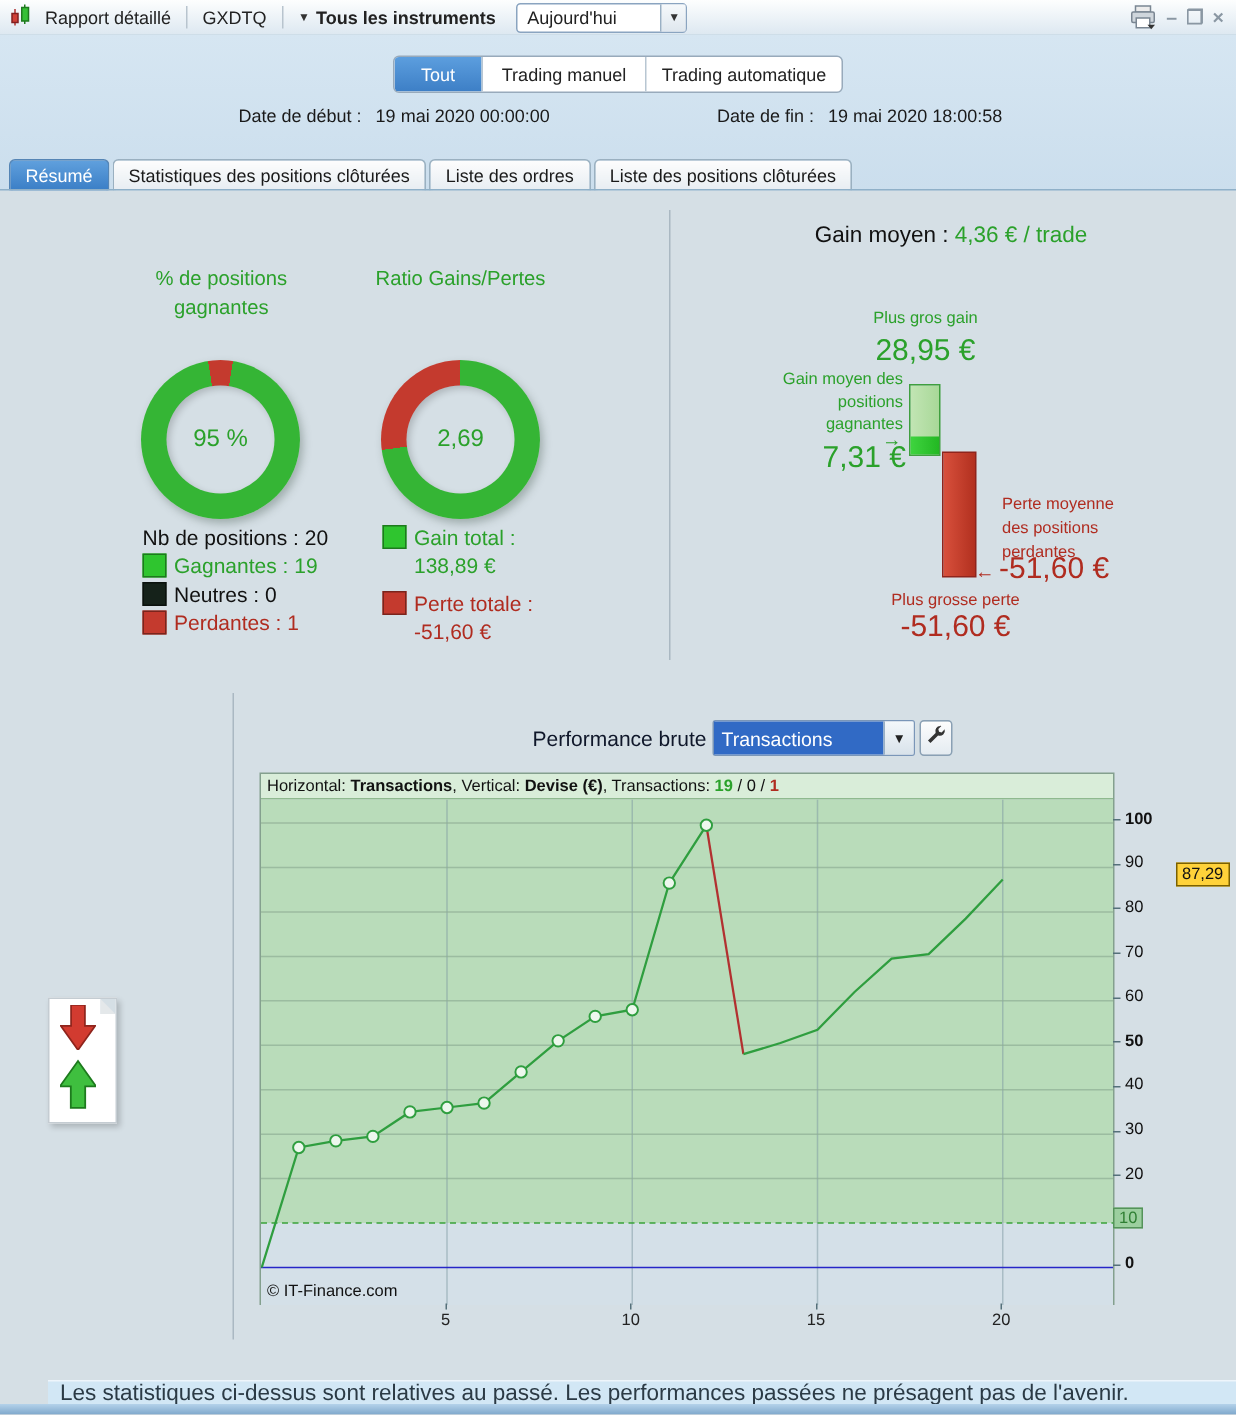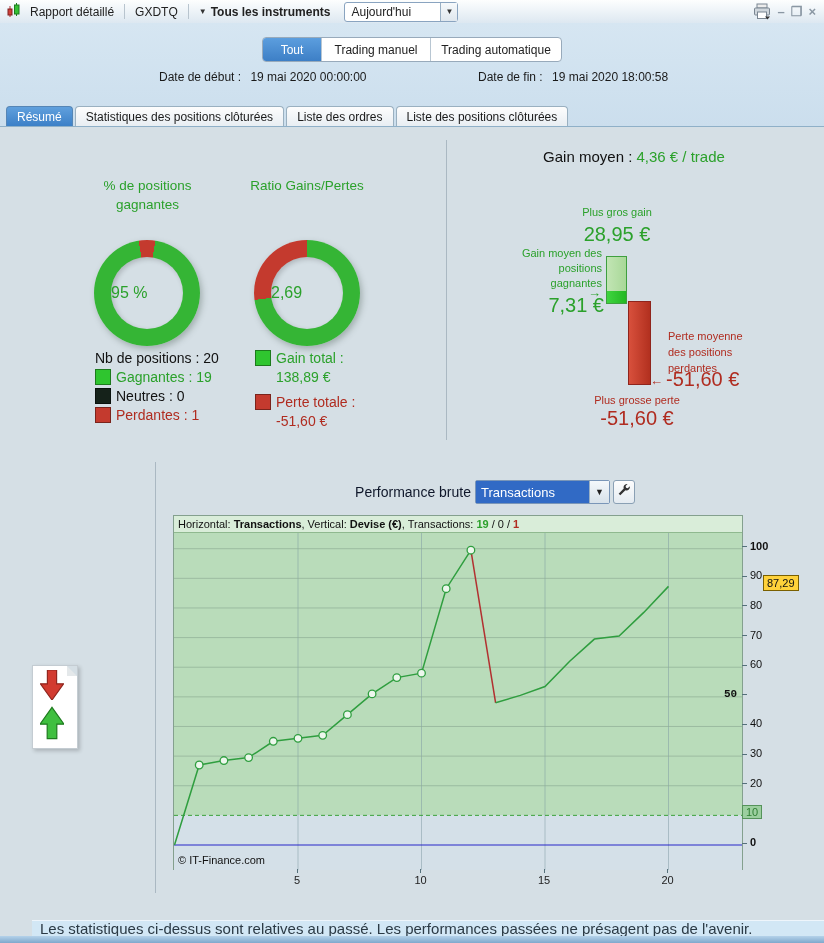--- a/index.html
+++ b/index.html
@@ -33,21 +33,21 @@
        border:1px solid #9ab0c0;border-bottom:none;border-radius:4px 4px 0 0;color:#1a1a1a;cursor:default;white-space:nowrap;}
   .tab.active{background:linear-gradient(#60a0dd,#3a7ec6);color:#fff;border-color:#5585b5;}
   #tabline{left:0;top:126px;width:824px;height:1px;background:#8fb0c8;}
   
   .green{color:var(--green);}
   .darkred{color:var(--dark-red);}
   #gain-title{left:0;top:146px;width:460px;font-size:15px;color:#111;}
   .donut-title{font-size:13.5px;line-height:19px;color:var(--green);}
   .donut{border-radius:50%;width:106px;height:106px;box-shadow:2px 3px 6px rgba(60,80,70,.35);}
   .donut .hole{position:absolute;left:17px;top:17px;right:17px;bottom:17px;border-radius:50%;background:#d5dfe5;
-               box-shadow:inset 2px 2px 5px rgba(0,0,0,.18);display:flex;align-items:center;}
+               box-shadow:inset 2px 2px 5px rgba(0,0,0,.18);display:flex;align-items:center;justify-content:center;}
   .donut .val{font-size:16px;color:var(--green);}
   .leg-sq{width:14px;height:14px;border:1px solid;}
   .leg-row{font-size:14px;white-space:nowrap;}
   #vdiv1{left:446px;top:140px;width:1px;height:300px;background:#aab8c2;}
   #vdiv2{left:155px;top:462px;width:1px;height:431px;background:#aab8c2;}
   
   #avg-panel{left:446px;top:135px;width:376px;height:320px;}
   .sm-green{font-size:11px;color:var(--green);line-height:15px;}
   .sm-red{font-size:11px;color:var(--dark-red);line-height:16px;}
   .big-green{font-size:20px;color:var(--green);}
@@ -288,40 +288,40 @@
       <div class="y-lab bold" style="left: 750px; top: 836px;">0</div>
       <div class="tickmark" style="left: 742px; top: 812.87px; width: 5px; height: 1px;"></div>
       <div class="y-lab" style="left: 750px; top: 806.37px;">10</div>
       <div class="tickmark" style="left: 742px; top: 783.24px; width: 5px; height: 1px;"></div>
       <div class="y-lab" style="left: 750px; top: 776.74px;">20</div>
       <div class="tickmark" style="left: 742px; top: 753.61px; width: 5px; height: 1px;"></div>
       <div class="y-lab" style="left: 750px; top: 747.11px;">30</div>
       <div class="tickmark" style="left: 742px; top: 723.98px; width: 5px; height: 1px;"></div>
       <div class="y-lab" style="left: 750px; top: 717.48px;">40</div>
       <div class="tickmark" style="left: 742px; top: 694.35px; width: 5px; height: 1px;"></div>
-      <div class="y-lab bold" style="left: 724px; top: 687.85px; font-family: Liberation Mono, monospace;">50</div>
+      <div class="y-lab bold" style="left: 750px; top: 687.85px;">50</div>
       <div class="tickmark" style="left: 742px; top: 664.72px; width: 5px; height: 1px;"></div>
       <div class="y-lab" style="left: 750px; top: 658.22px;">60</div>
       <div class="tickmark" style="left: 742px; top: 635.09px; width: 5px; height: 1px;"></div>
       <div class="y-lab" style="left: 750px; top: 628.59px;">70</div>
       <div class="tickmark" style="left: 742px; top: 605.46px; width: 5px; height: 1px;"></div>
       <div class="y-lab" style="left: 750px; top: 598.96px;">80</div>
       <div class="tickmark" style="left: 742px; top: 575.83px; width: 5px; height: 1px;"></div>
       <div class="y-lab" style="left: 750px; top: 569.33px;">90</div>
       <div class="tickmark" style="left: 742px; top: 546.2px; width: 5px; height: 1px;"></div>
       <div class="y-lab bold" style="left: 750px; top: 539.7px;">100</div>
       <div class="tickmark" style="left: 296.5px; top: 869px; width: 1px; height: 4px;"></div>
       <div class="x-lab" style="left: 286px; top: 874px;">5</div>
       <div class="tickmark" style="left: 420px; top: 869px; width: 1px; height: 4px;"></div>
       <div class="x-lab" style="left: 409.5px; top: 874px;">10</div>
       <div class="tickmark" style="left: 543.5px; top: 869px; width: 1px; height: 4px;"></div>
       <div class="x-lab" style="left: 533px; top: 874px;">15</div>
       <div class="tickmark" style="left: 667px; top: 869px; width: 1px; height: 4px;"></div>
       <div class="x-lab" style="left: 656.5px; top: 874px;">20</div>
-      <div class="" id="badge-val" style="left: 763px; top: 575.36px;">87,29</div>
+      <div class="" id="badge-val" style="left: 784px; top: 575.36px;">87,29</div>
       <div class="" id="badge-thr" style="left: 742px; top: 805.37px;">10</div>
     </div>
 
   <div class="abs" id="statusbar">
     <span>Les statistiques ci-dessus sont relatives au passé. Les performances passées ne présagent pas de l'avenir.</span>
   </div>
   <div class="abs" id="bottomstrip"></div>
 
 </div>
 

